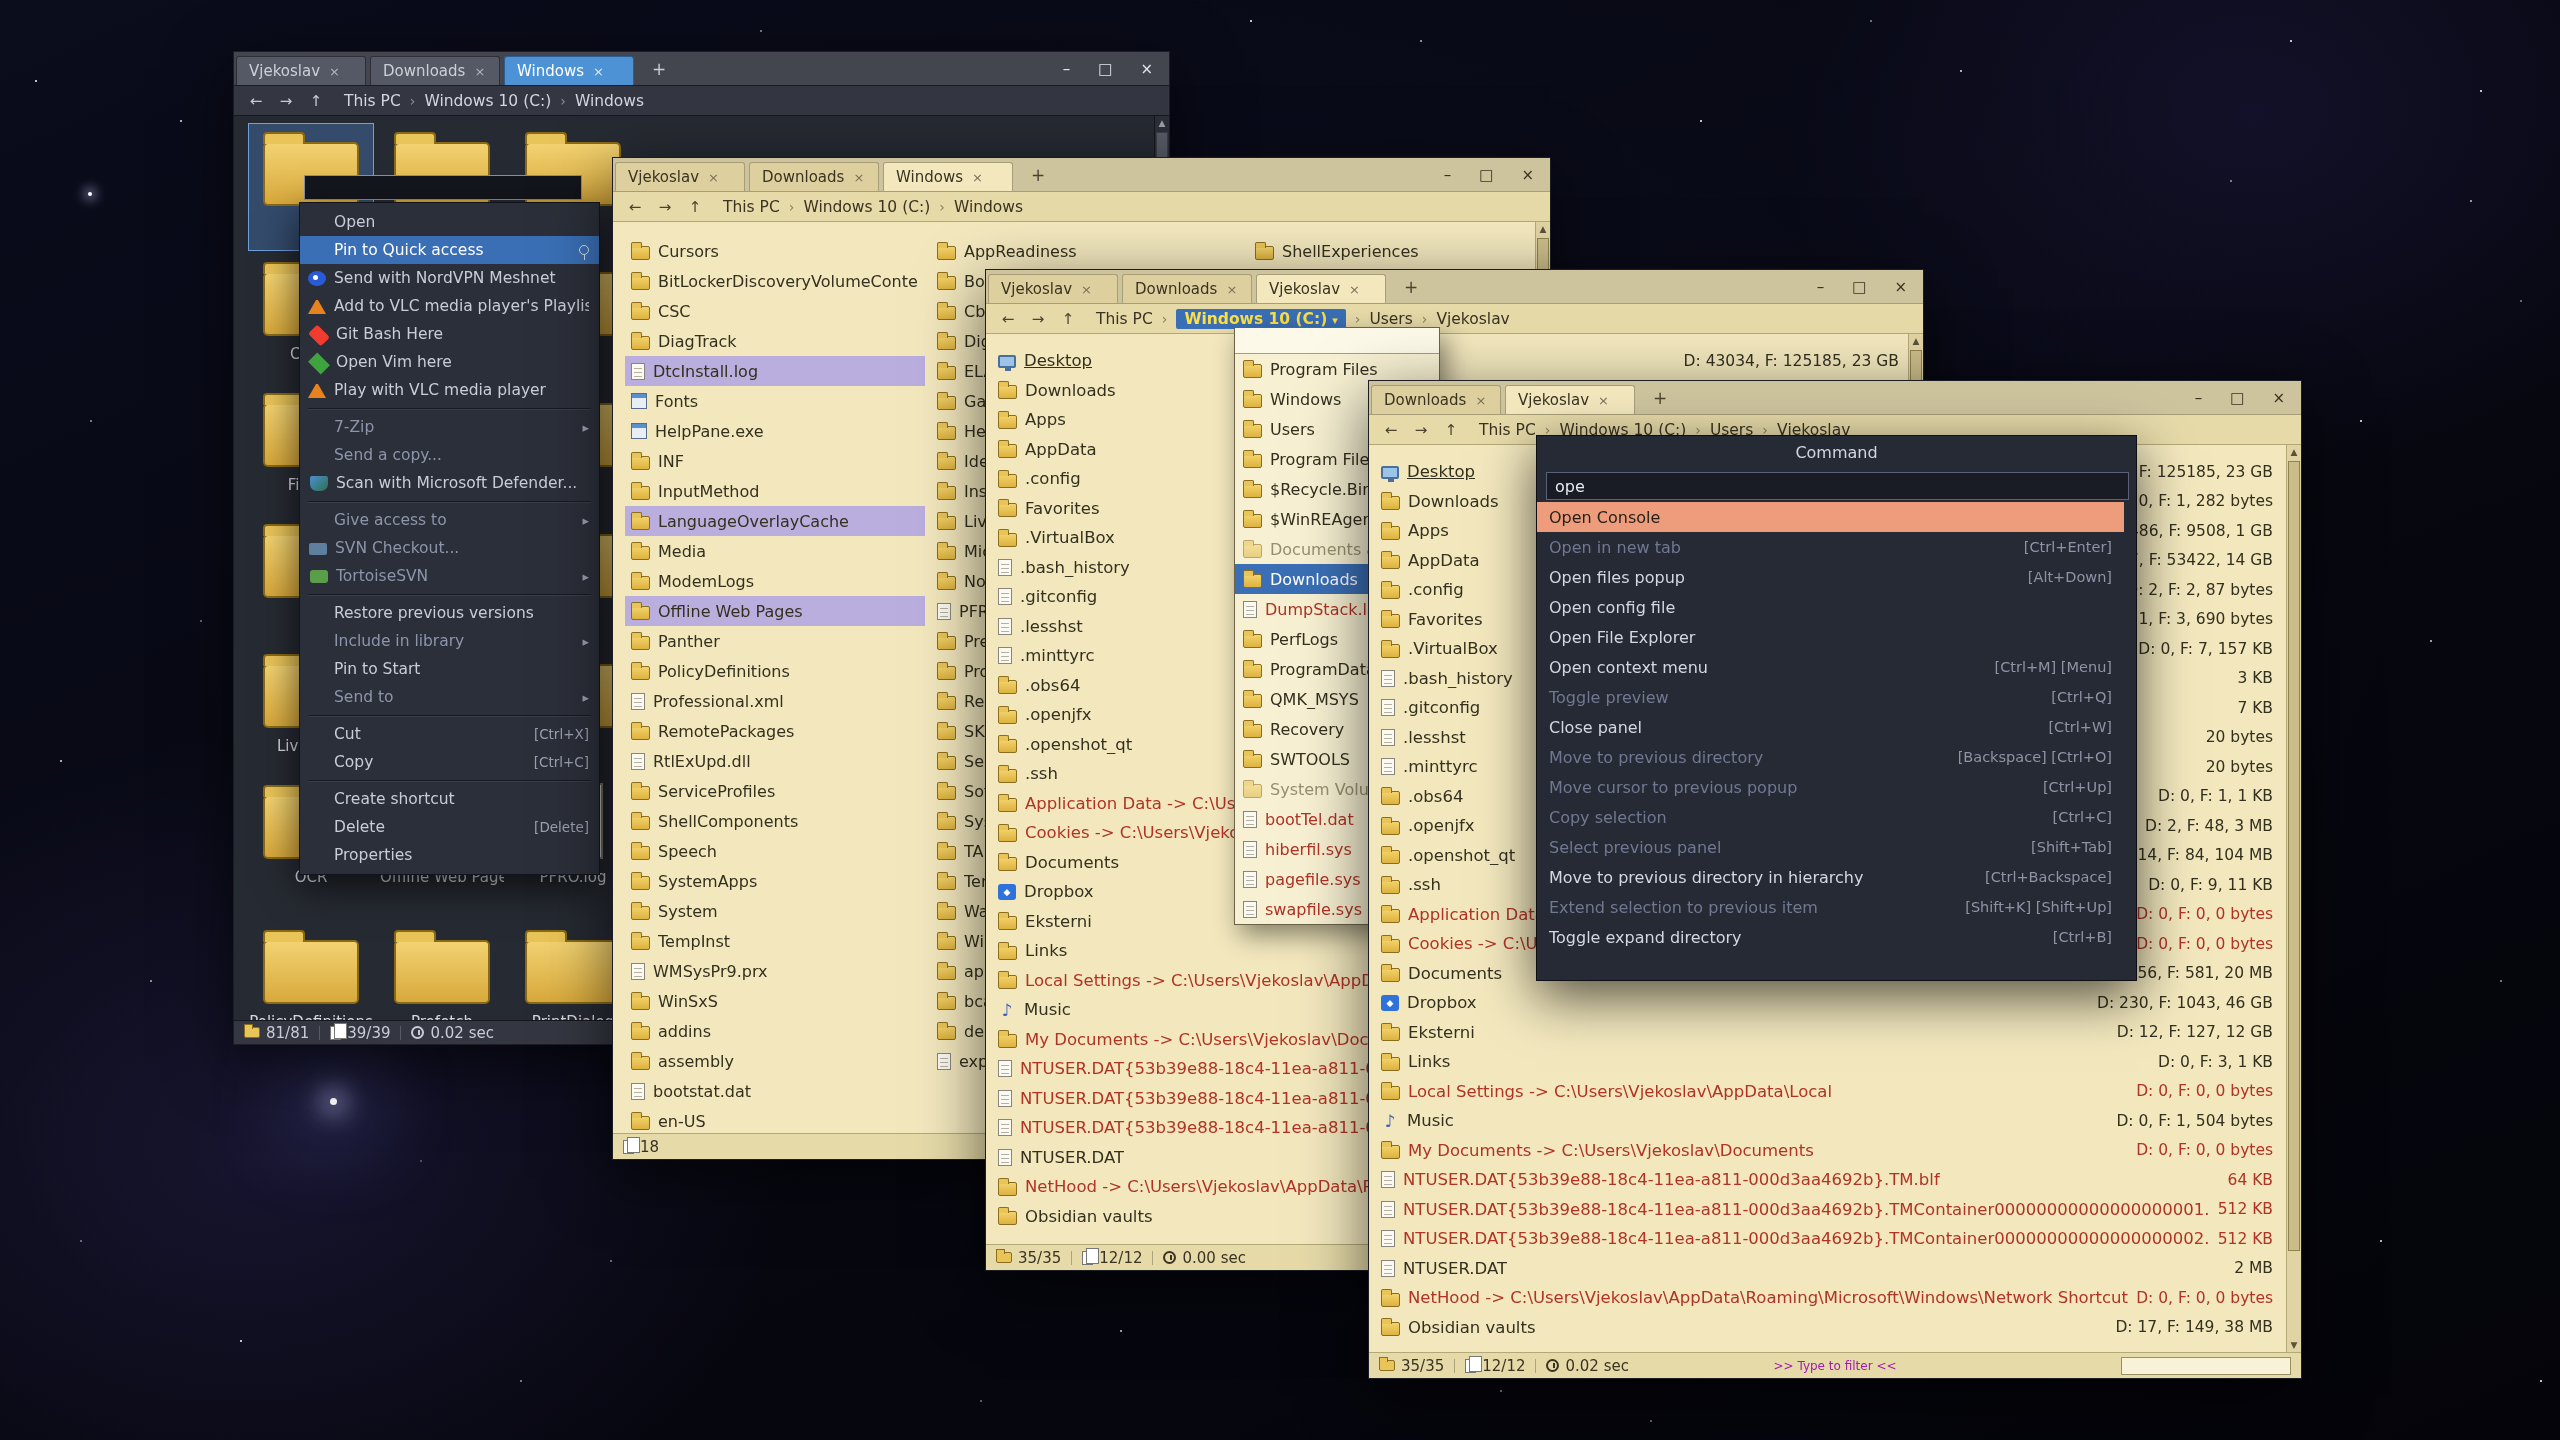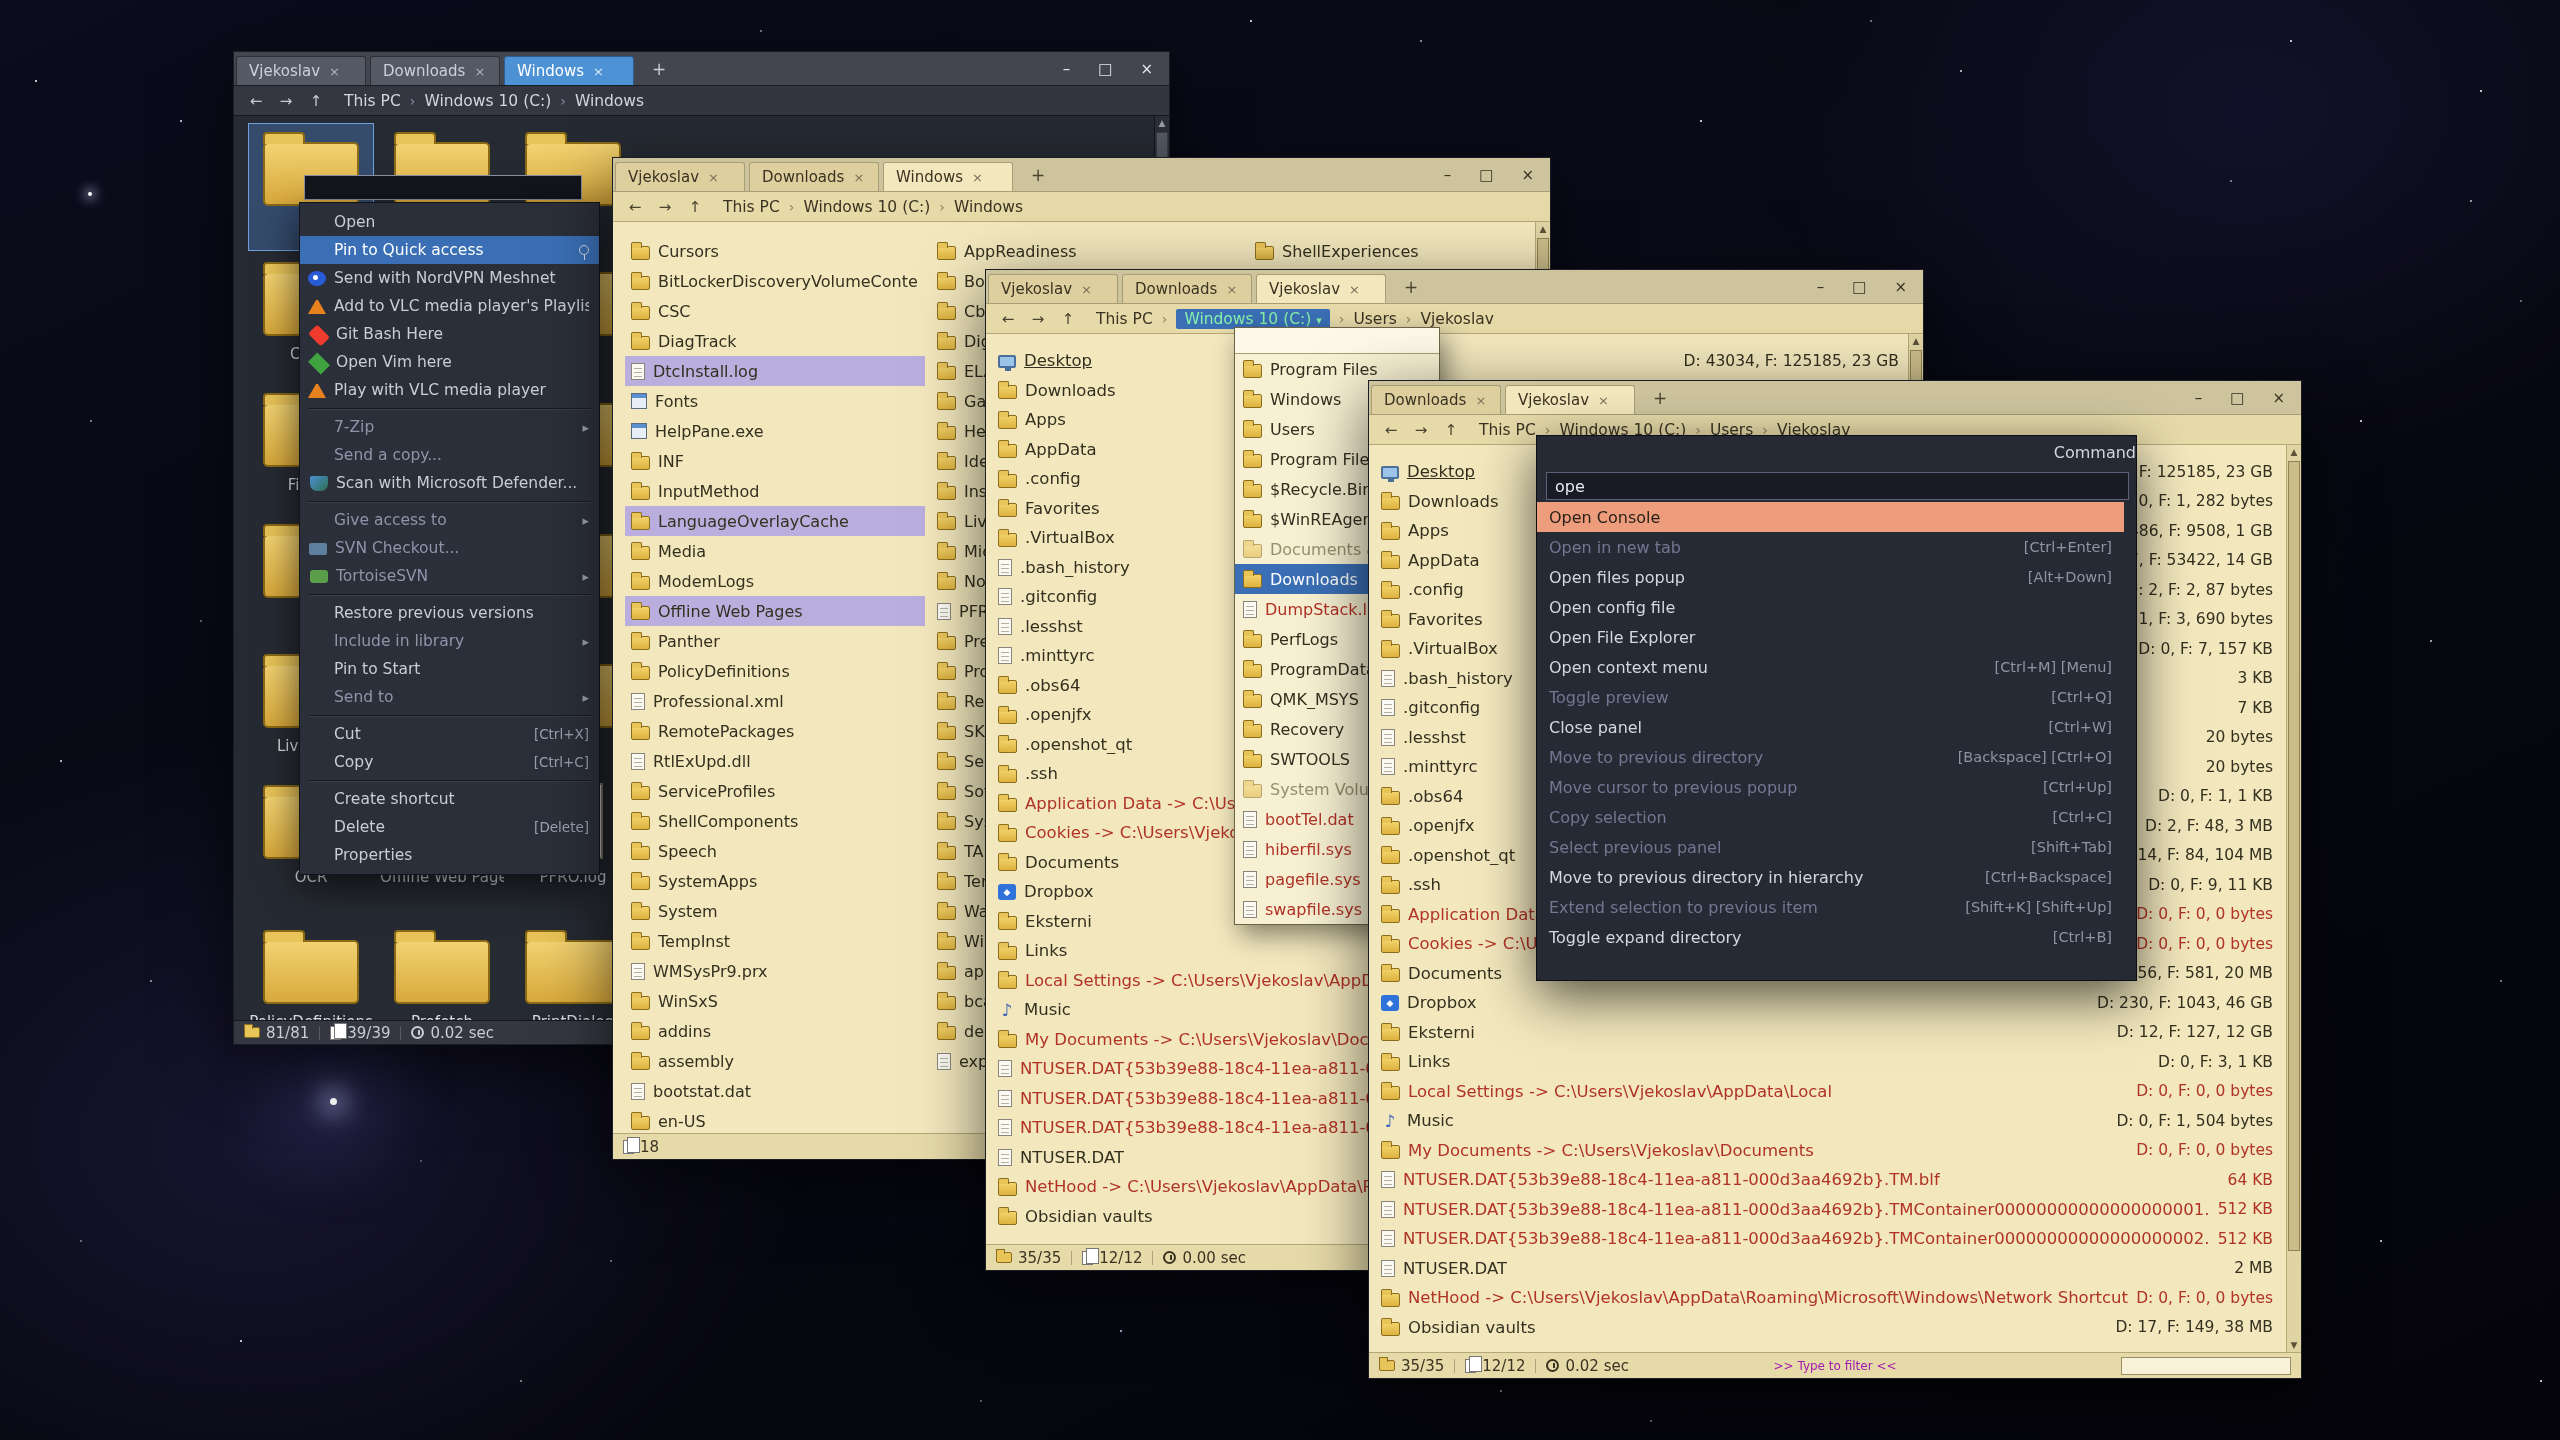--- a/index.html
+++ b/index.html
@@ -37,21 +37,21 @@
 .tabs{display:flex;align-items:stretch;}
 .tab{display:flex;align-items:center;gap:9px;padding:0 12px;margin:4px 2px 0 2px;min-width:130px;
  border-radius:3px 3px 0 0;font-size:15px;white-space:nowrap;}
 .tab-x{font-size:13px;}
 .newtab{align-self:center;margin-left:8px;font-size:17px;padding:0 8px;}
 .winctrls{margin-left:auto;display:flex;align-items:center;gap:28px;padding:0 16px;font-size:15px;}
 .toolbar{height:30px;display:flex;align-items:center;gap:6px;padding:0 10px;font-size:15px;}
 .navbtn{width:24px;text-align:center;font-size:15px;}
 .crumbs{display:flex;align-items:center;gap:9px;margin-left:10px;font-size:15.5px;white-space:nowrap;}
 .csep{font-size:14px;}
-.crumb.csel{background:#3a6fb5;color:#86efac;padding:1px 8px;border-radius:2px;}
+.crumb.csel{background:#3a6fb5;color:#fde047;padding:1px 8px;border-radius:2px;font-weight:bold;}
 .cdd{margin-left:5px;font-size:11px;}
 .content{position:absolute;left:0;right:0;top:64px;bottom:26px;overflow:hidden;}
 .statusbar{position:absolute;left:0;right:0;bottom:0;height:26px;display:flex;align-items:center;gap:10px;
  padding:0 10px;font-size:15px;}
 .seg{display:flex;align-items:center;gap:6px;}
 .sdiv{width:1px;height:14px;background:rgba(0,0,0,.25);}
 
 
 .cream{background:#f2e7bd;}
 .cream .titlebar{background:#cdc49e;border-bottom:1px solid #a79d77;}
@@ -170,21 +170,21 @@
 #dropdown{position:absolute;left:248px;top:57px;width:206px;background:#f7f0d2;border:1px solid #6b6247;
  box-shadow:6px 10px 24px rgba(0,0,0,.45);z-index:6;}
 #dd-path{display:block;width:100%;height:26px;background:#fdf9e8;border:none;border-bottom:1px solid #a79d77;
  padding:0 6px;font-size:15px;font-family:inherit;color:#33301f;}
 #dd-list .lrow{height:30px;font-size:16px;padding:0 8px;}
 #dd-list .lname{text-overflow:ellipsis;flex:1;}
 
 
 #palette{position:absolute;left:167px;top:54px;width:601px;height:546px;background:#262a34;
  border:1px solid #0c0e14;box-shadow:0 16px 50px rgba(0,0,0,.65);z-index:7;}
-.ptitle{height:34px;line-height:34px;text-align:right;font-size:16px;color:#d2d6df;}
+.ptitle{height:34px;line-height:34px;text-align:center;font-size:16px;color:#d2d6df;}
 .pinput{position:absolute;left:9px;top:36px;width:583px;height:28px;background:#191c24;border:1px solid #5a6178;
  color:#e6e9f0;font-size:16px;padding:0 8px;font-family:inherit;}
 .pitems{position:absolute;left:0;right:12px;top:66px;}
 .prow{display:flex;align-items:center;height:30px;padding:0 12px;font-size:16px;color:#d4d8e0;white-space:nowrap;}
 .prow.psel{background:#ee9d7c;color:#241f18;}
 .prow.pdim{color:#717892;}
 .pshort{margin-left:auto;font-size:14.5px;color:#8e94a6;flex:0 0 auto;}
 
 
 #w4 .statusbar{position:absolute;}

